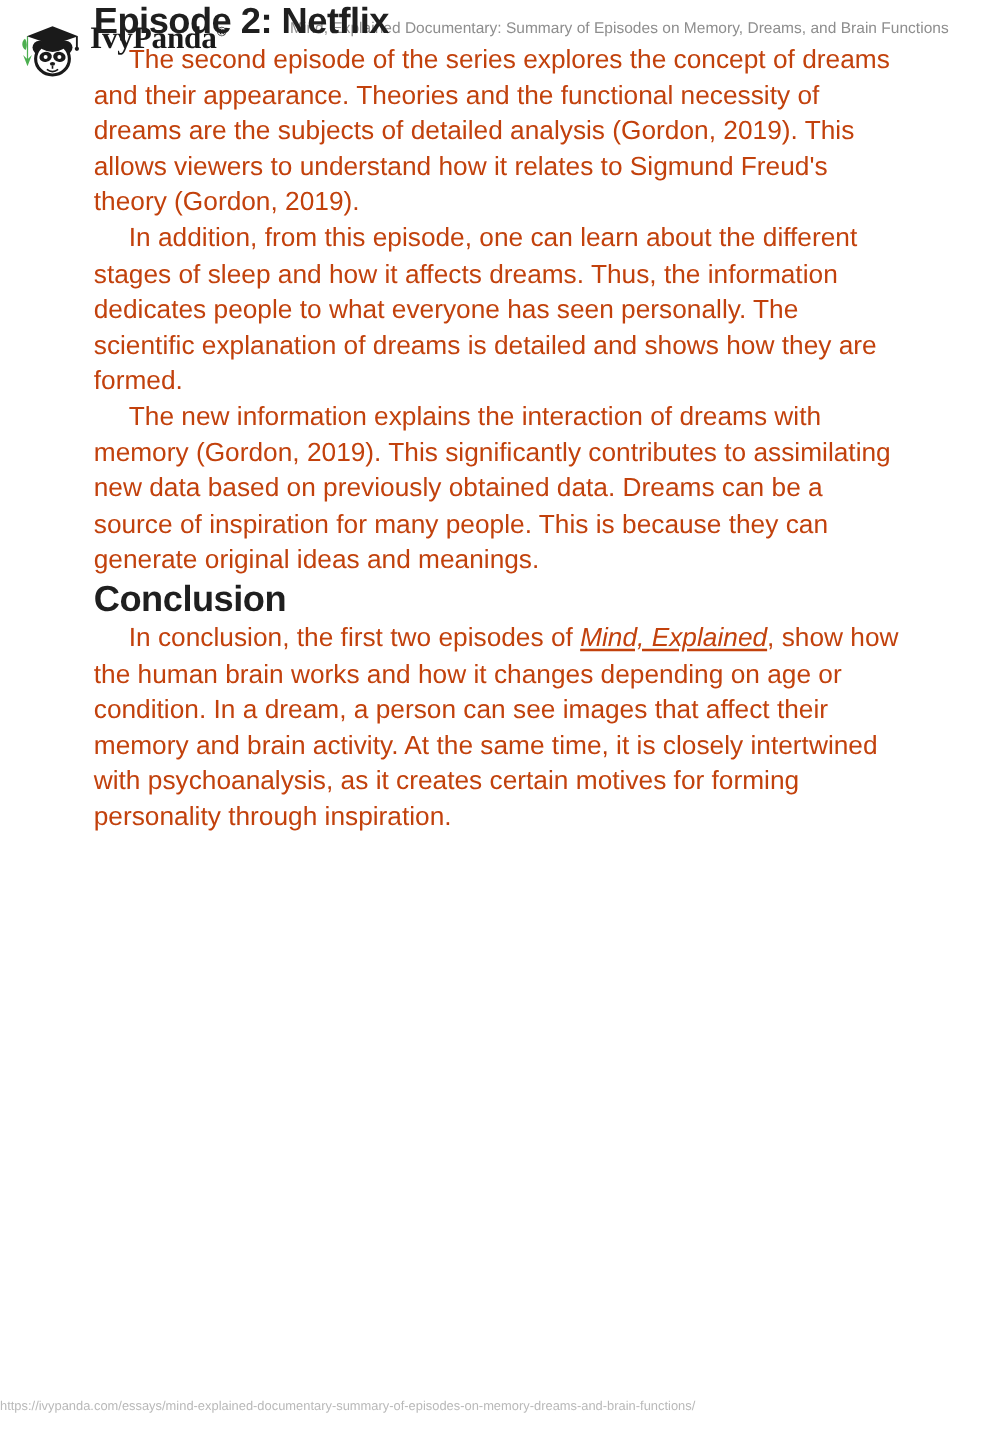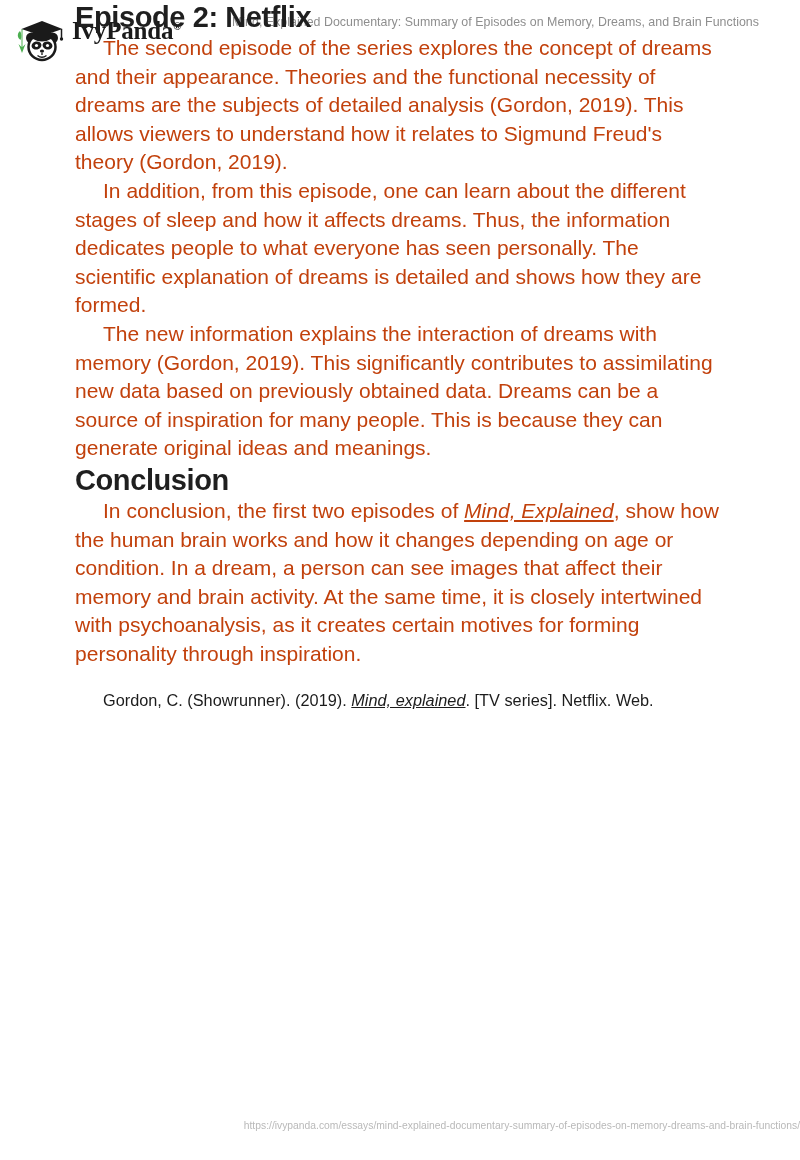--- a/index.html
+++ b/index.html
@@ -115,21 +115,21 @@
     left: 0;
     bottom: 0;
     width: 800px;
     height: 50px;
   }
   .footer-url {
     position: absolute;
     left: 0;
     top: 10px;
     width: 800px;
-    text-align: right;
+    text-align: left;
     font-size: 10.3px;
     color: #b9b9b9;
     letter-spacing: 0.01px;
     white-space: nowrap;
   }
 </style>
 </head>
 <body>
 
 <div class="page-header">
@@ -168,19 +168,18 @@
 <div class="doc">
 
   <h1 class="section-heading h-episode">Episode 2: Netflix</h1>
   <p class="body-text after-heading">The second episode of the series explores the concept of dreams and their appearance. Theories and the functional necessity of dreams are the subjects of detailed analysis (Gordon, 2019). This allows viewers to understand how it relates to Sigmund Freud's theory (Gordon, 2019).</p>
   <p class="body-text">In addition, from this episode, one can learn about the different stages of sleep and how it affects dreams. Thus, the information dedicates people to what everyone has seen personally. The scientific explanation of dreams is detailed and shows how they are formed.</p>
   <p class="body-text">The new information explains the interaction of dreams with memory (Gordon, 2019). This significantly contributes to assimilating new data based on previously obtained data. Dreams can be a source of inspiration for many people. This is because they can generate original ideas and meanings.</p>
 
   <h1 class="section-heading h-conclusion">Conclusion</h1>
   <p class="body-text after-heading"><span>In conclusion, the first two episodes of </span><span class="it">Mind, Explained</span><span>, show how the human brain works and how it changes depending on age or condition. In a dream, a person can see images that affect their memory and brain activity. At the same time, it is closely intertwined with psychoanalysis, as it creates certain motives for forming personality through inspiration.</span></p>
 
-  <p class="reference-entry"><span>Gordon, C. (Showrunner). (2019). </span><span class="it">Mind, explained</span><span>. [TV series]. Netflix. Web.</span></p>
 
 </div>
 
 <div class="page-footer">
   <div class="footer-url">https://ivypanda.com/essays/mind-explained-documentary-summary-of-episodes-on-memory-dreams-and-brain-functions/</div>
 </div>
 
 </body></html>

